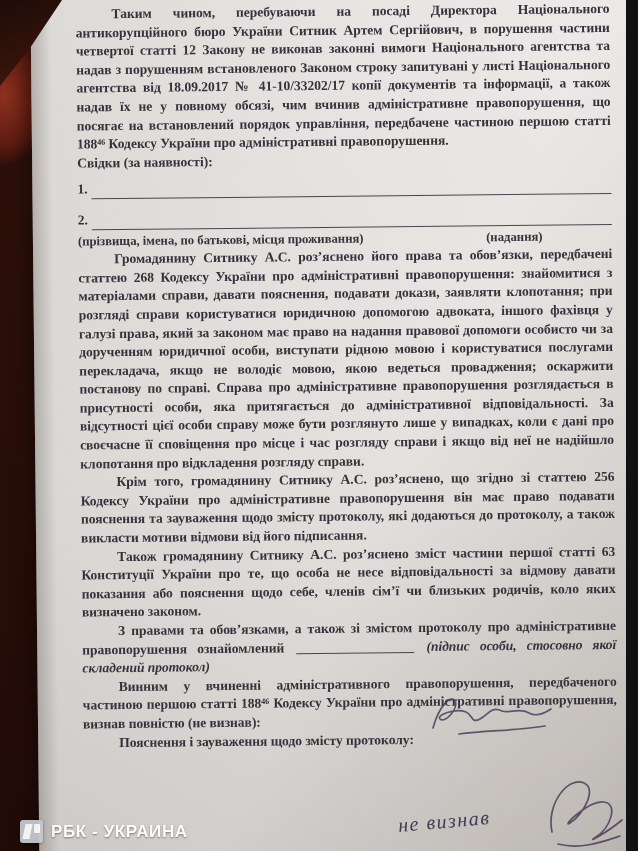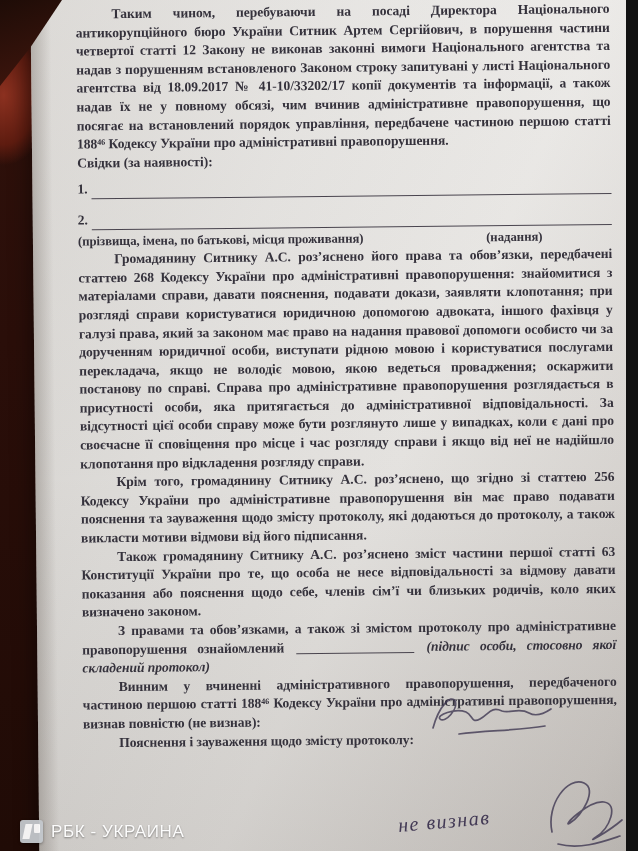--- a/index.html
+++ b/index.html
@@ -112,21 +112,21 @@
   }
   .wm-logo::after {
     content: "";
     position: absolute; left: 14px; top: 4px;
     width: 6px; height: 9px;
     background: #ffffff;
     border-radius: 1px;
   }
   .wm-text {
     font-family: "Liberation Sans", sans-serif;
-    font-weight: 400;
+    font-weight: 700;
     font-size: 17px;
     letter-spacing: 0.6px;
     color: #ffffff;
     opacity: 0.95;
     text-shadow: 0 1px 2px rgba(0,0,0,0.45);
   }
 </style>
 </head>
 <body>
 

